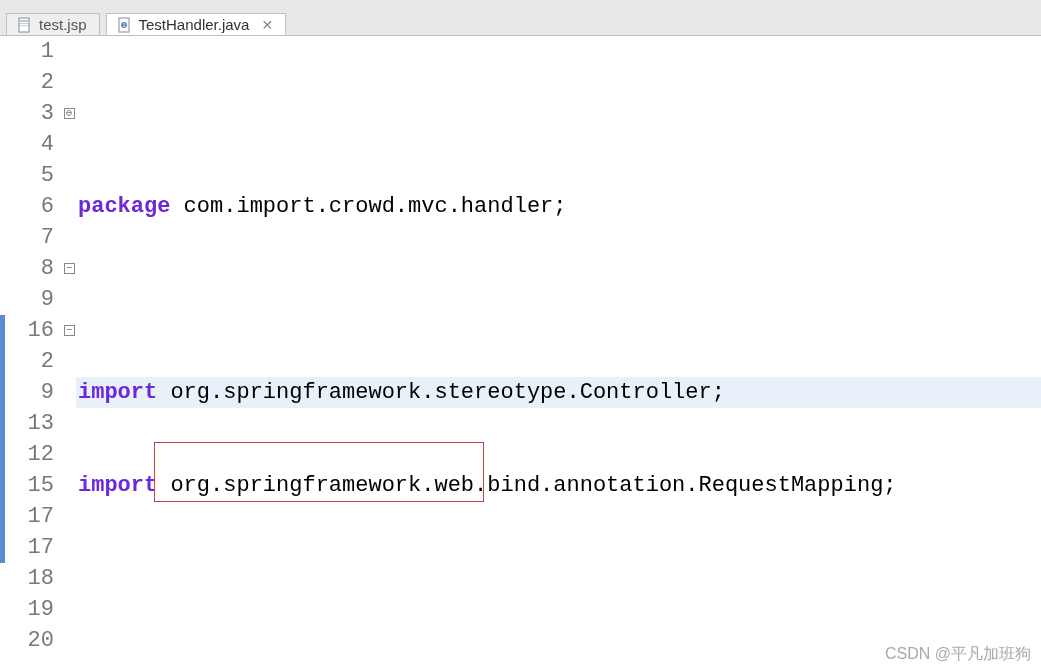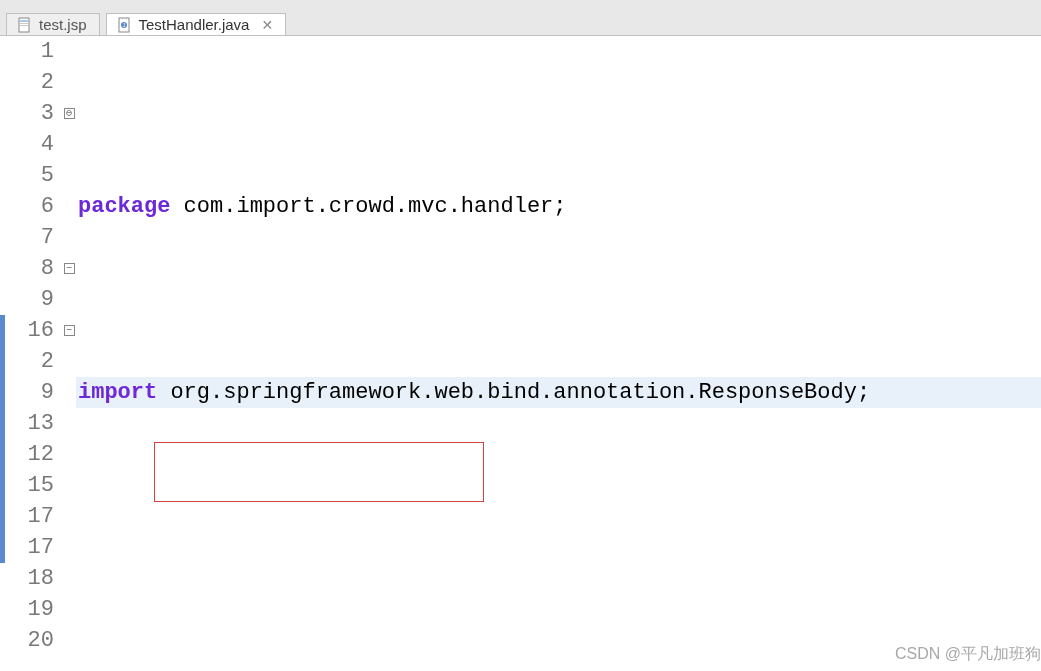--- a/index.html
+++ b/index.html
@@ -90,21 +90,21 @@
   .kw { color:#6d28d9; font-weight:bold; }
   .hl-line { background:#e8f0fa; position:absolute; left:0; right:0; height:31px; z-index:0; }
   .code-row { position:relative; z-index:1; height:31px; }
   .red-box {
     position:absolute;
     border:1px solid #d04040;
     z-index:2;
     pointer-events:none;
   }
   .watermark {
-    position:absolute; right:0; bottom:6px;
+    position:absolute; right:10px; bottom:6px;
     font-family: "Segoe UI", Tahoma, sans-serif;
     font-size:16px; color:rgba(120,120,120,.65);
   }
 </style>
 </head>
 <body>
 
 <div class="tabs">
   <div class="tab">
     <svg class="icon" viewBox="0 0 16 16">
@@ -214,21 +214,22 @@
       <div class="fold-line"></div>
       <div class="fold-line"></div>
       <div class="fold-line"></div>
   </div>
   <div class="code">
     <div class="hl-line" style="top:341px;"></div>
     <div class="red-box" style="top:406px; left:78px; width:330px; height:60px;"></div>
 
     <div class="code-row"><span class="kw">package</span><span> com.import.crowd.mvc.handler;</span></div>
     <div class="code-row"></div>
-    <div class="code-row"><span class="kw">import</span><span> org.springframework.web.bind.annotation.ResponseBody;</span></div>
+    <div class="code-row"><span class="kw">import</span><span> org.springframework.stereotype.Controller;</span></div>
+    <div class="code-row"><span class="kw">import</span><span> org.springframework.web.bind.annotation.RequestMapping;</span></div>
     <div class="code-row"></div>
     
     
     
     
     
     
     
     
     

